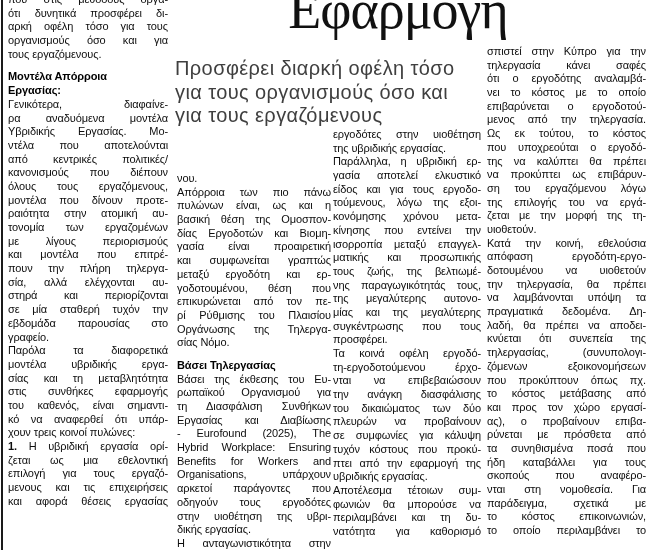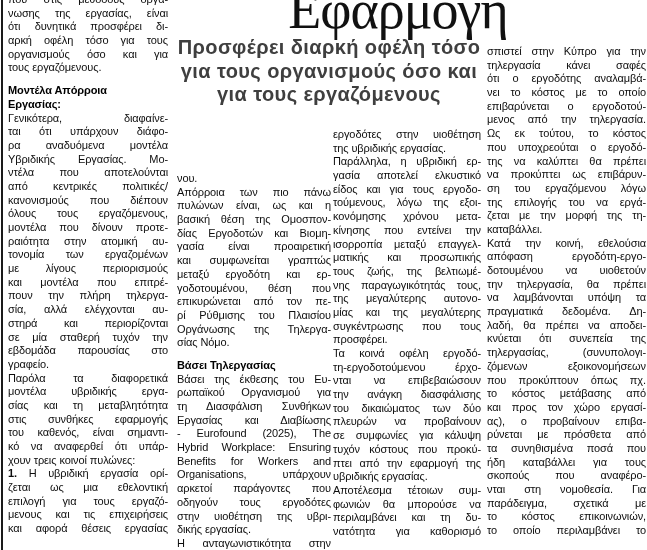--- a/index.html
+++ b/index.html
@@ -10,23 +10,23 @@
   .left-rule {
     position:absolute; left:1px; top:0; width:2px; height:550px; background:#1a1a1a;
   }
   .headline {
     position:absolute; left:228px; top:-17px; width:340px;
     font-family:"Liberation Serif", serif; font-size:54px; line-height:54px;
     font-weight:400; color:#111; text-align:center; letter-spacing:-1px;
     white-space:nowrap;
   }
   .subtitle {
-    position:absolute; left:175px; top:36px; width:308px; text-align:center;
+    position:absolute; left:175px; top:57px; width:308px; 
     color:#3f3f3f; font-size:20px; line-height:23.5px; letter-spacing:0.4px;
-    font-weight:700;
+    font-weight:400;
   }
   .col { position:absolute; }
   .col-1 { left:8px;   top:-7px;  width:160px; }
   .col-2 { left:177px; top:128px; width:154px;margin-top:44px; }
   .col-3 { left:333px; top:128px; width:148px; }
   .col-4 { left:487px; top:45px;  width:159px; }
   .ln {
     font-size:11px; line-height:13.7px; height:13.7px; overflow:hidden;
     text-align:justify; text-align-last:justify; color:#0d0d0d;
     letter-spacing:-0.1px;
@@ -44,30 +44,28 @@
   <div class="headline">Εφαρμογή</div>
 
   <div class="subtitle">
     <div>Προσφέρει διαρκή οφέλη τόσο</div>
     <div>για τους οργανισμούς όσο και</div>
     <div>για τους εργαζόμενους</div>
   </div>
 
   <div class="col col-1">
       <div class="ln">που στις μεθόδους οργά-</div>
-      <div class="ln">νωσης της εργασίας, είναι</div>
       <div class="ln">ότι δυνητικά προσφέρει δι-</div>
       <div class="ln">αρκή οφέλη τόσο για τους</div>
       <div class="ln">οργανισμούς όσο και για</div>
       <div class="ln e">τους εργαζόμενους.</div>
       <div class="gap"></div>
       <div class="ln b e">Μοντέλα Απόρροια</div>
       <div class="ln b e">Εργασίας:</div>
       <div class="ln">Γενικότερα, διαφαίνε-</div>
-      <div class="ln">ται ότι υπάρχουν διάφο-</div>
       <div class="ln">ρα αναδυόμενα μοντέλα</div>
       <div class="ln">Υβριδικής Εργασίας. Μο-</div>
       <div class="ln">ντέλα που αποτελούνται</div>
       <div class="ln">από κεντρικές πολιτικές/</div>
       <div class="ln">κανονισμούς που διέπουν</div>
       <div class="ln">όλους τους εργαζόμενους,</div>
       <div class="ln">μοντέλα που δίνουν προτε-</div>
       <div class="ln">ραιότητα στην ατομική αυ-</div>
       <div class="ln">τονομία των εργαζομένων</div>
       <div class="ln">με λίγους περιορισμούς</div>
@@ -161,21 +159,21 @@
       <div class="ln">νει το κόστος με το οποίο</div>
       <div class="ln">επιβαρύνεται ο εργοδοτού-</div>
       <div class="ln">μενος από την τηλεργασία.</div>
       <div class="ln">Ως εκ τούτου, το κόστος</div>
       <div class="ln">που υποχρεούται ο εργοδό-</div>
       <div class="ln">της να καλύπτει θα πρέπει</div>
       <div class="ln">να προκύπτει ως επιβάρυν-</div>
       <div class="ln">ση του εργαζόμενου λόγω</div>
       <div class="ln">της επιλογής του να εργά-</div>
       <div class="ln">ζεται με την μορφή της τη-</div>
-      <div class="ln e">καταβάλλει.</div>
+      <div class="ln e">υιοθετούν.</div>
       <div class="ln">Κατά την κοινή, εθελούσια</div>
       <div class="ln">απόφαση εργοδότη-εργο-</div>
       <div class="ln">δοτουμένου να υιοθετούν</div>
       <div class="ln">την τηλεργασία, θα πρέπει</div>
       <div class="ln">να λαμβάνονται υπόψη τα</div>
       <div class="ln">πραγματικά δεδομένα. Δη-</div>
       <div class="ln">λαδή, θα πρέπει να αποδει-</div>
       <div class="ln">κνύεται ότι συνεπεία της</div>
       <div class="ln">τηλεργασίας, (συνυπολογι-</div>
       <div class="ln">ζόμενων εξοικονομήσεων</div>

